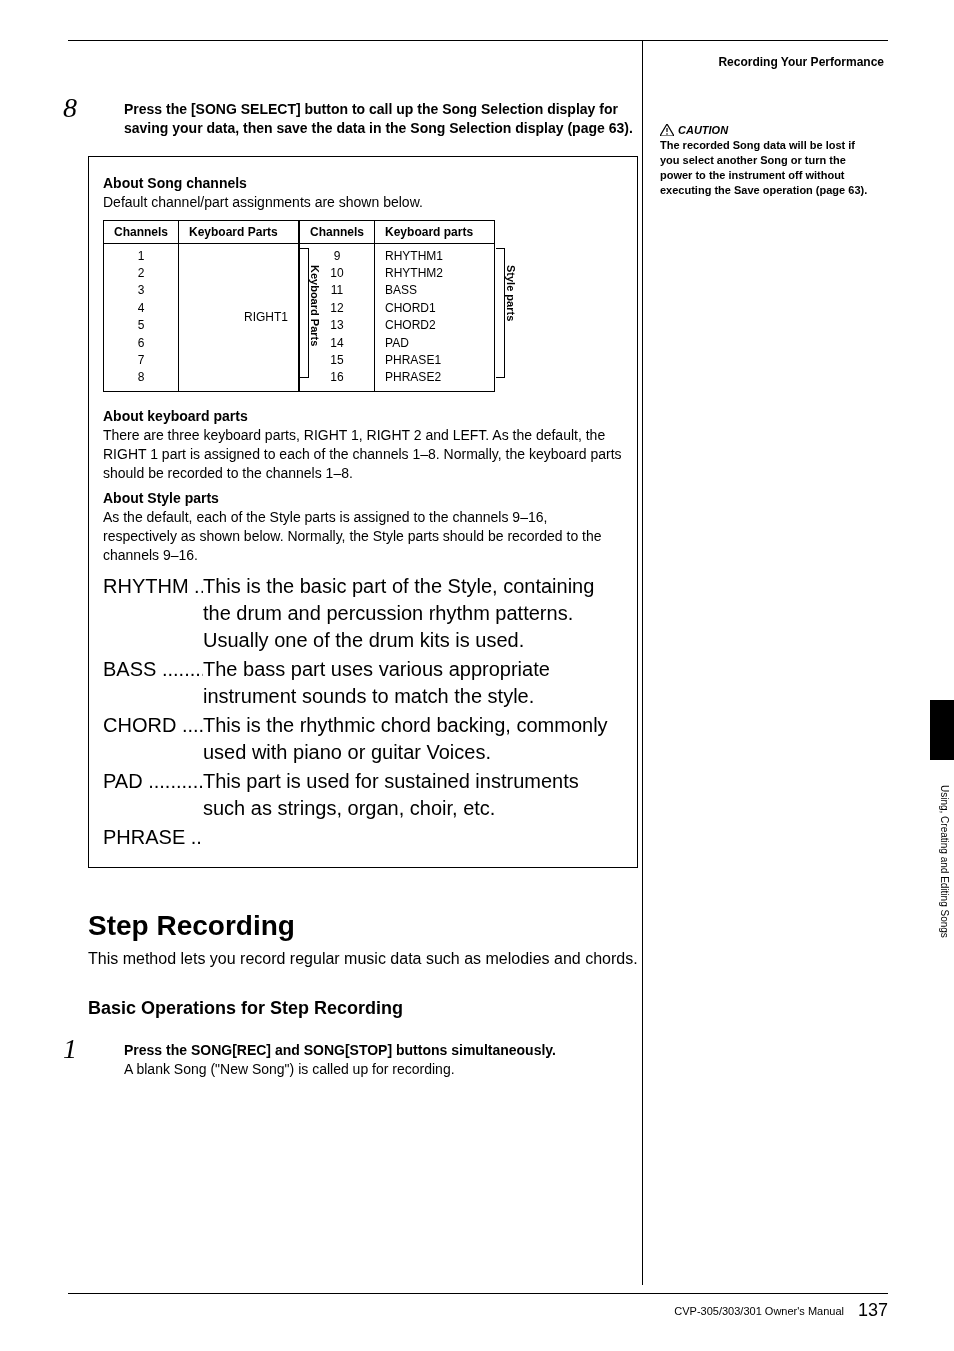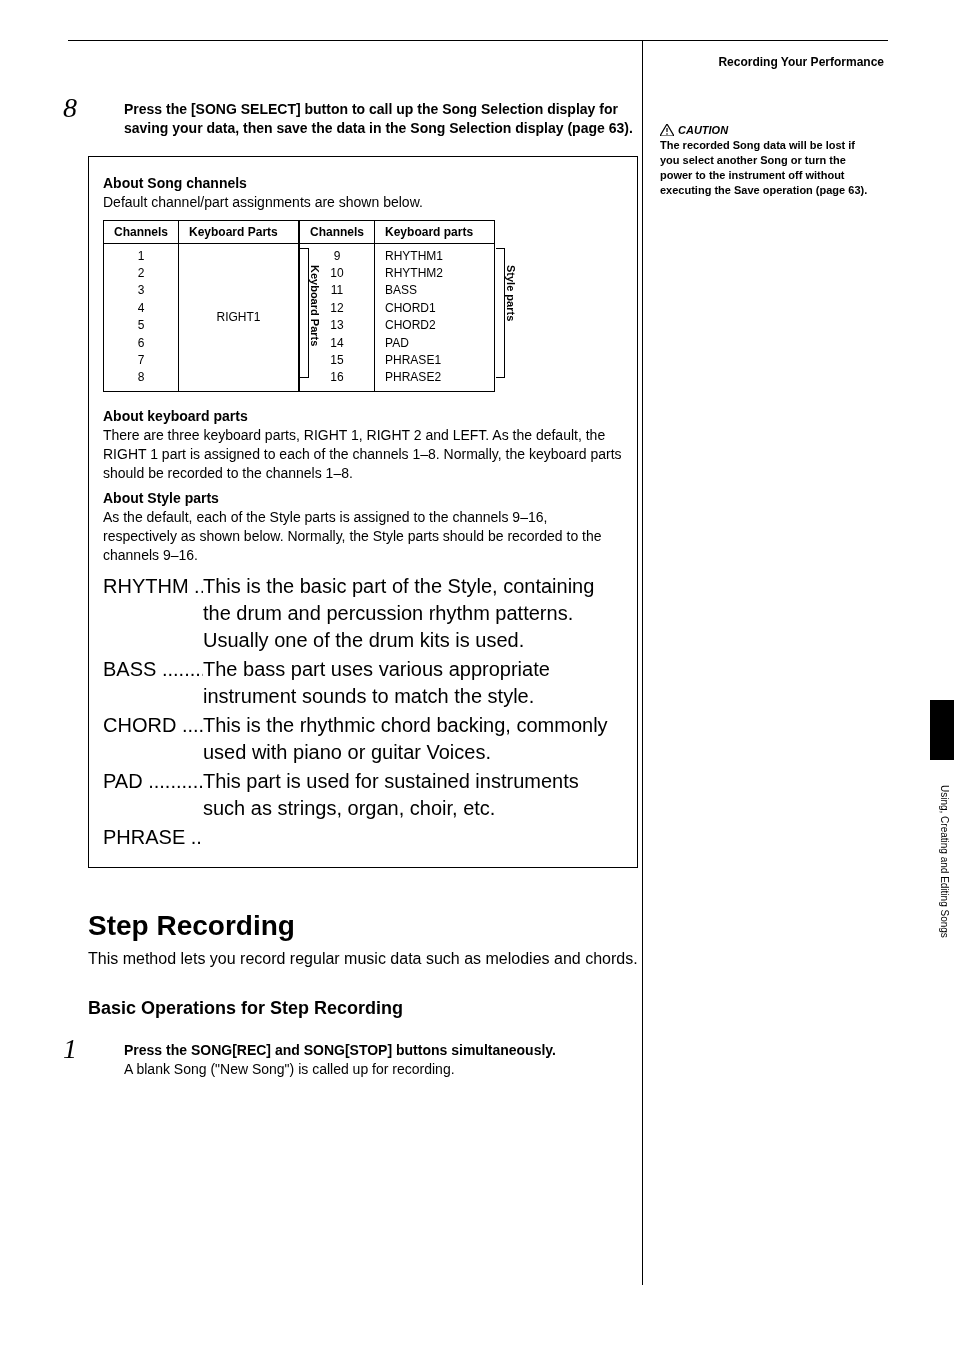--- a/index.html
+++ b/index.html
@@ -255,21 +255,21 @@
               <td class="numcol">
                 <span>1</span><br>
                 <span>2</span><br>
                 <span>3</span><br>
                 <span>4</span><br>
                 <span>5</span><br>
                 <span>6</span><br>
                 <span>7</span><br>
                 <span>8</span>
               </td>
-              <td class="partcol" style="text-align:center">RIGHT1</td>
+              <td class="partcol" style="text-align:right">RIGHT1</td>
             </tr>
           </tbody>
             </table>
           <div class="vert-bracket" style="top:28px;height:130px"></div>
           <div class="vert-label">Keyboard Parts</div>
         </div>
 
         <div class="subtable">
           <table class="channels">
             <tbody>
@@ -355,13 +355,17 @@
           </svg>
       </span>
       <span>CAUTION</span>
     </div>
     <div class="caution-body">The recorded Song data will be lost if you select another Song or turn the power to the instrument off without executing the Save operation (page 63).</div>
   </div>
 
   <div class="side-tab"></div>
   <div class="side-vert-text">Using, Creating and Editing Songs</div>
 
+  <div class="footer">
+    <span class="footer-text">CVP-305/303/301 Owner's Manual</span>
+    <span class="footer-num">137</span>
+  </div>
 </div>
 
 </body></html>

